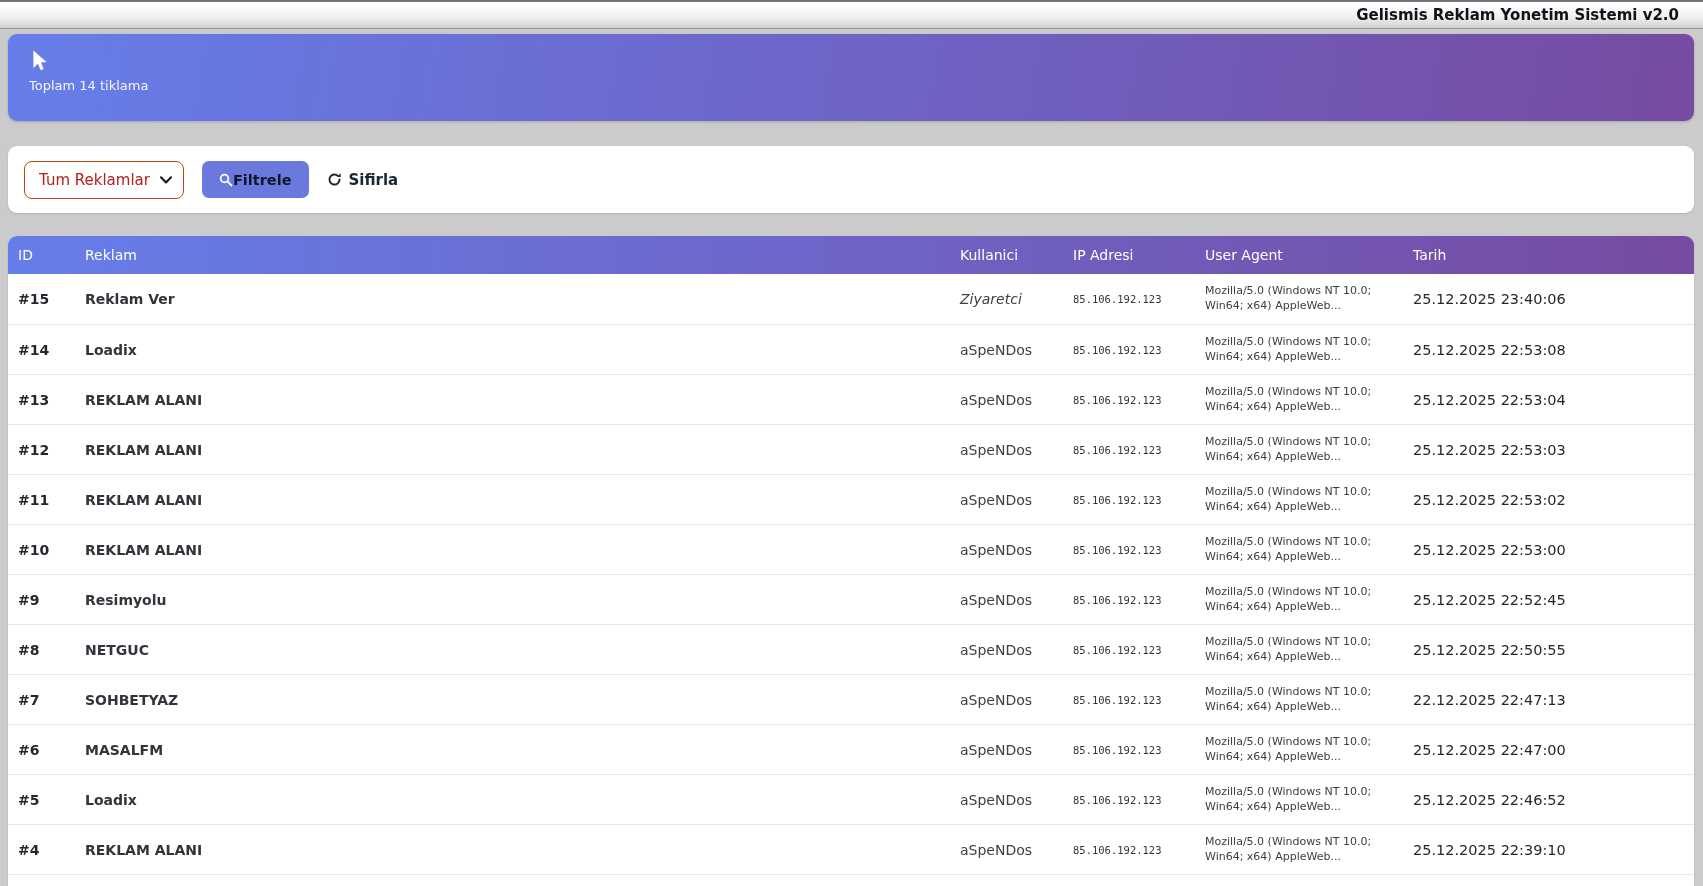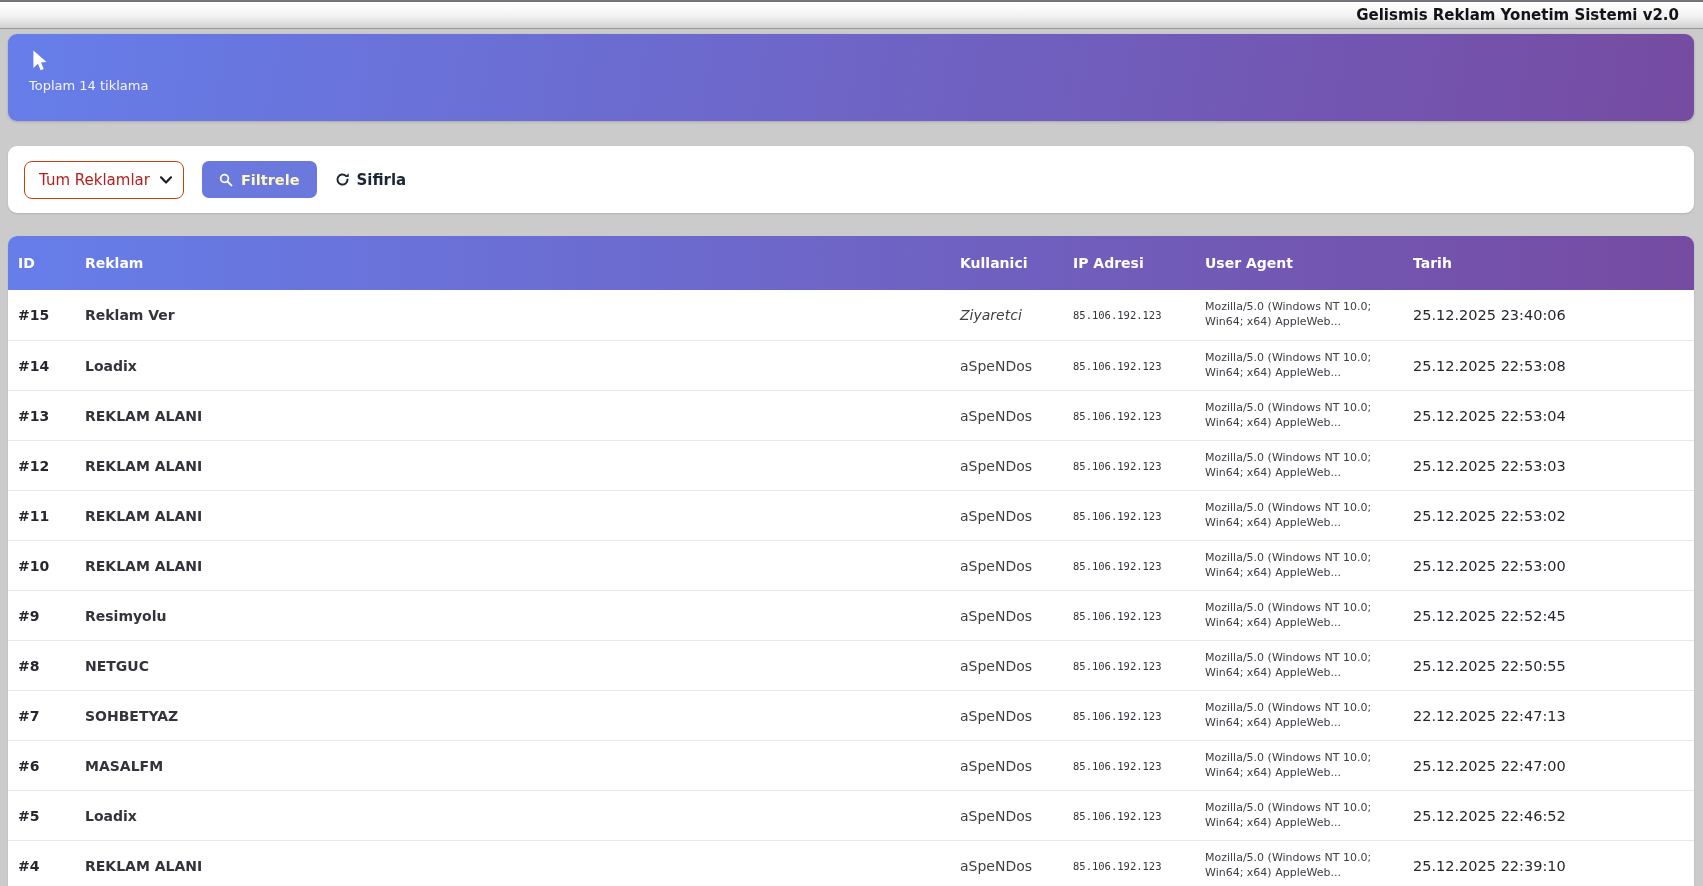--- a/index.html
+++ b/index.html
@@ -52,23 +52,23 @@
     background: #fff;
     display: flex; align-items: center; justify-content: space-between; gap: 10px;
     padding: 0 11px 0 14px;
     font-size: 15px; color: #b91c1c;
     cursor: pointer;
   }
   .btn-filter {
     height: 37px;
     border: none; border-radius: 7px;
     background: var(--btn-bg, #6b79de);
-    color: #fef9c3; font-weight: bold; font-size: 14.5px;
+    color: #0f172a; font-weight: bold; font-size: 14.5px;
     font-family: inherit;
-    display: flex; align-items: center; gap: 8px;
+    display: flex; align-items: center; 
     padding: 11px 17px;
     cursor: pointer;
   }
   .reset-link {
     display: flex; align-items: center; gap: 7px;
     font-weight: bold; font-size: 15px;
     color: var(--reset-color, #1c2533);
     text-decoration: none; cursor: pointer;
   }
 
@@ -81,23 +81,23 @@
     overflow: hidden;
     box-shadow: 0 1px 2px rgba(0,0,0,0.12);
   }
   .thead, .trow {
     display: grid;
     grid-template-columns: 67px 875px 113px 132px 208px 1fr;
     align-items: center;
     padding-left: 10px;
   }
   .thead {
-    height: 54px;
+    height: 38px;
     background: linear-gradient(90deg, var(--grad-start, #667eea), var(--grad-end, #764ba2));
-    color: #fff; font-weight: bold; font-size: 14px;
+    color: #fff; font-weight: normal; font-size: 14px;
   }
   .trow { height: 50px; background: #fff; }
   .trow + .trow, .table-tail { border-top: 1px solid #e9e9e9; }
   .table-tail { height: 60px; background: #fff; }
 
   .cell-id     { font-weight: bold; font-size: 14px;   color: #26262e; }
   .cell-reklam { font-weight: bold; font-size: 14px;   color: #33333b; }
   .cell-kullanici { font-size: 14px; color: #404040; }
   .cell-kullanici.italic { font-style: italic; }
   .cell-ip {

